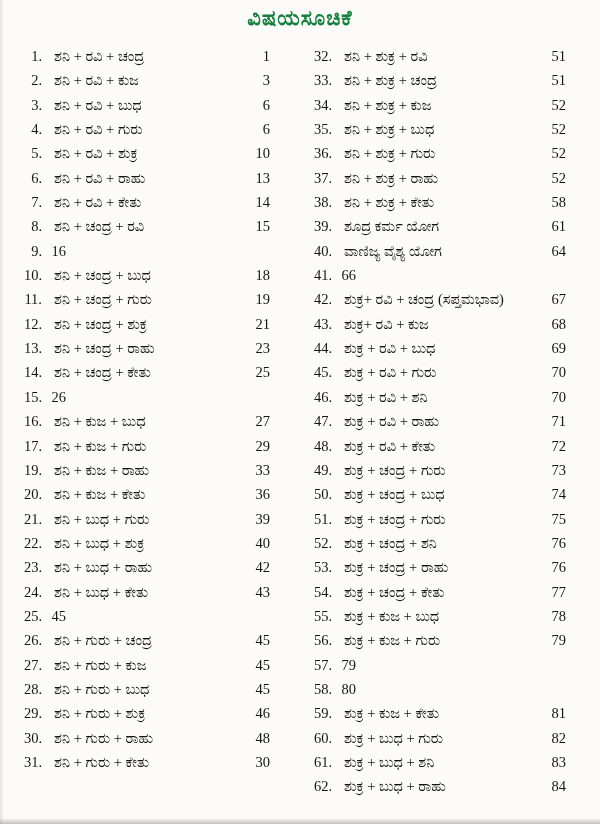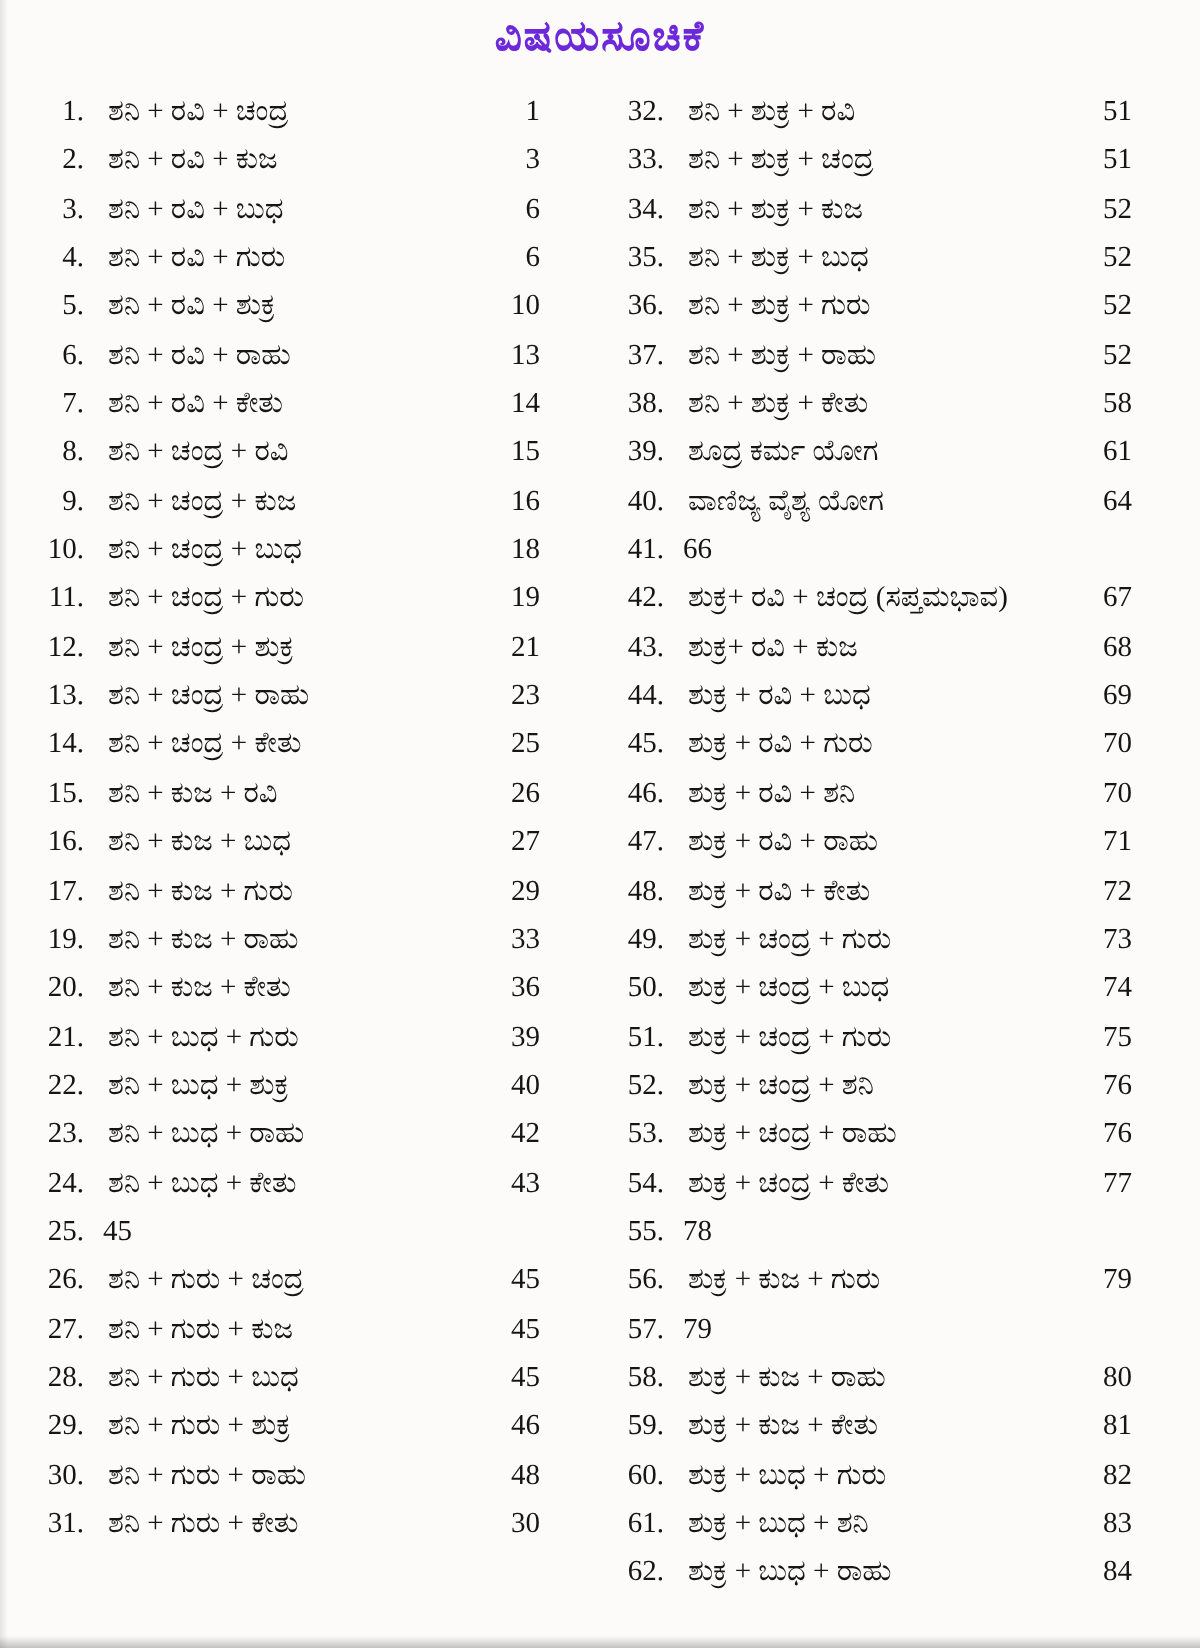--- a/index.html
+++ b/index.html
@@ -25,21 +25,21 @@
   .scan-edge-left{
     position:absolute;left:0;top:0;width:4px;height:100%;
     background:linear-gradient(to right, rgba(120,118,112,0.18), rgba(0,0,0,0));
     pointer-events:none;
   }
   .title{
     position:absolute;top:6px;left:0;width:100%;
     text-align:center;
     font-size:21px;font-weight:bold;
     letter-spacing:1px;
-    color:#6d28d9;
+    color:#15803d;
   }
   .col{
     position:absolute;top:44px;
     display:flex;flex-direction:column;
   }
   .col-left{left:10px;width:260px;}
   .col-right{left:300px;width:266px;}
   .row{
     display:flex;
     align-items:baseline;
@@ -117,21 +117,20 @@
   </div>
 
   <div class="row">
     <span class="num">8.</span>
     <span class="label">ಶನಿ + ಚಂದ್ರ + ರವಿ</span>
     <span class="pageno">15</span>
   </div>
 
   <div class="row">
     <span class="num">9.</span>
-    <span class="label">ಶನಿ + ಚಂದ್ರ + ಕುಜ</span>
     <span class="pageno">16</span>
   </div>
 
   <div class="row">
     <span class="num">10.</span>
     <span class="label">ಶನಿ + ಚಂದ್ರ + ಬುಧ</span>
     <span class="pageno">18</span>
   </div>
 
   <div class="row">
@@ -153,21 +152,20 @@
   </div>
 
   <div class="row">
     <span class="num">14.</span>
     <span class="label">ಶನಿ + ಚಂದ್ರ + ಕೇತು</span>
     <span class="pageno">25</span>
   </div>
 
   <div class="row">
     <span class="num">15.</span>
-    <span class="label">ಶನಿ + ಕುಜ + ರವಿ</span>
     <span class="pageno">26</span>
   </div>
 
   <div class="row">
     <span class="num">16.</span>
     <span class="label">ಶನಿ + ಕುಜ + ಬುಧ</span>
     <span class="pageno">27</span>
   </div>
 
   <div class="row">
@@ -387,37 +385,37 @@
   </div>
 
   <div class="row">
     <span class="num">54.</span>
     <span class="label">ಶುಕ್ರ + ಚಂದ್ರ + ಕೇತು</span>
     <span class="pageno">77</span>
   </div>
 
   <div class="row">
     <span class="num">55.</span>
+    <span class="label">ಶುಕ್ರ + ಕುಜ + ಬುಧ</span>
     <span class="pageno">78</span>
   </div>
 
   <div class="row">
     <span class="num">56.</span>
     <span class="label">ಶುಕ್ರ + ಕುಜ + ಗುರು</span>
     <span class="pageno">79</span>
   </div>
 
   <div class="row">
     <span class="num">57.</span>
     <span class="pageno">79</span>
   </div>
 
   <div class="row">
     <span class="num">58.</span>
-    <span class="label">ಶುಕ್ರ + ಕುಜ + ರಾಹು</span>
     <span class="pageno">80</span>
   </div>
 
   <div class="row">
     <span class="num">59.</span>
     <span class="label">ಶುಕ್ರ + ಕುಜ + ಕೇತು</span>
     <span class="pageno">81</span>
   </div>
 
   <div class="row">

